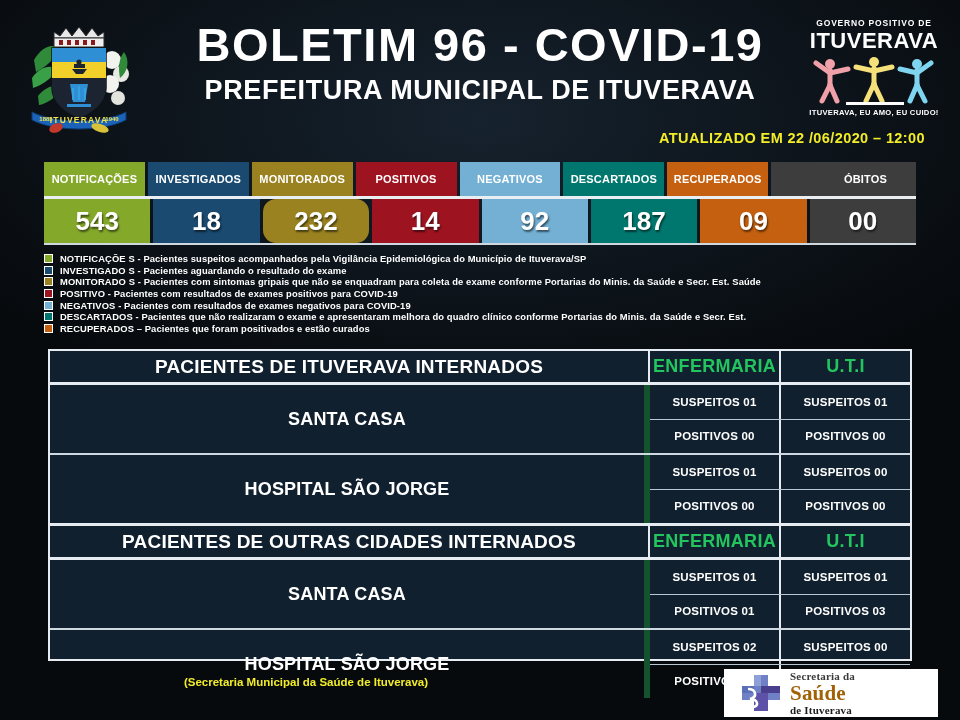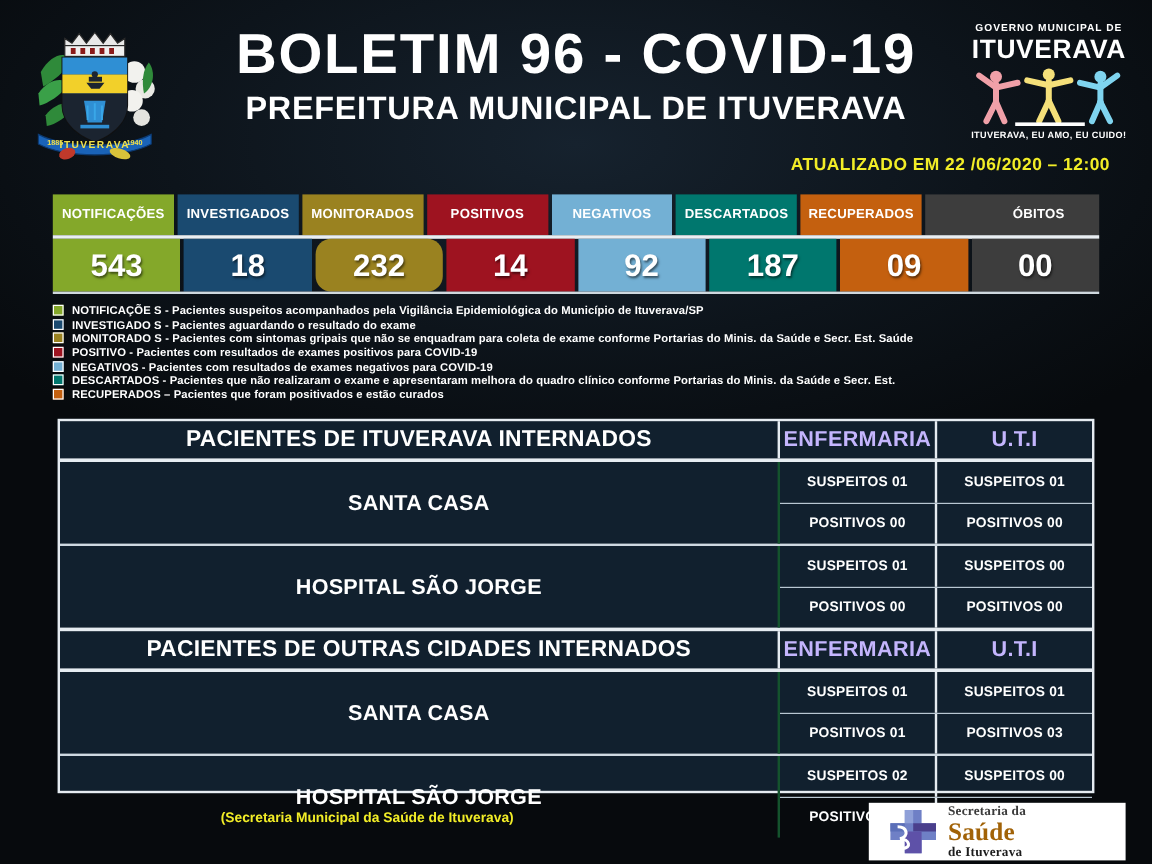--- a/index.html
+++ b/index.html
@@ -84,34 +84,34 @@
     border:2px solid #e6ecf1; background:#11202e;
   }
   .hrow { display:flex; width:100%; }
   .hcell-name {
     flex:0 0 600px; display:flex; align-items:center; justify-content:center;
     color:#ffffff; text-align:center;
     border-right:2px solid #e6ecf1;
   }
   .hcell-col {
     flex:1 1 0; display:flex; align-items:center; justify-content:center;
-    color:#c4b5fd; text-align:center;
+    color:#22c55e; text-align:center;
   }
   .hcell-col.first { border-right:2px solid #e6ecf1; }
   .sec-head { height:34px; border-bottom:3px solid #e6ecf1; }
   .sec-head .hcell-name span { font-size:19px; font-weight:bold; letter-spacing:0.2px; }
   .sec-head .hcell-col span { font-size:18px; font-weight:bold; letter-spacing:0.3px; }
 
   .hosp-block { border-bottom:2px solid #cfd9e1; }
   .hosp-block:last-child { border-bottom:none; }
   .hosp-block.thick { border-bottom:3px solid #e6ecf1; }
   .hosp-inner { display:flex; width:100%; height:68px; }
   .hosp-name {
     flex:0 0 600px; display:flex; align-items:center; justify-content:center;
-    border-right:2px solid #14532d;
+    border-right:6px solid #14532d;
   }
   .hosp-name span { color:#ffffff; font-size:18px; font-weight:bold; letter-spacing:0.2px; }
   .hosp-cols { flex:1 1 0; display:flex; flex-direction:column; }
   .hosp-subrow { flex:1 1 0; display:flex; border-bottom:1.5px solid #b9c7d2; }
   .hosp-subrow:last-child { border-bottom:none; }
   .subcell {
     flex:1 1 0; display:flex; align-items:center; justify-content:center;
     color:#ffffff; font-size:11.5px; font-weight:bold; letter-spacing:0.2px;
   }
   .subcell.first { border-right:2px solid #e6ecf1; }
@@ -196,21 +196,21 @@
     </div>
 
     <div id="titleblock">
       <div id="title-main">BOLETIM 96 - COVID-19</div>
       <div id="title-sub">PREFEITURA MUNICIPAL DE ITUVERAVA</div>
     </div>
 
     <div id="updated">ATUALIZADO EM 22 /06/2020 – 12:00</div>
 
     <div id="govlogo">
-      <div id="gov-line1">GOVERNO MUNICIPAL DE</div>
+      <div id="gov-line1">GOVERNO POSITIVO DE</div>
       <div id="gov-line2">ITUVERAVA</div>
       <div id="gov-figs">
         <svg viewBox="0 0 140 52" width="140" height="52">
           <g stroke-linecap="round" fill="none" stroke-width="5">
             <g stroke="#f0a0a8">
               <circle cx="26" cy="9" r="5" fill="#f0a0a8" stroke="none"></circle>
               <path d="M26 15 L26 30"></path>
               <path d="M26 18 L12 8"></path>
                 <path d="M26 18 L44 14"></path>
               <path d="M26 30 L18 46"></path>

